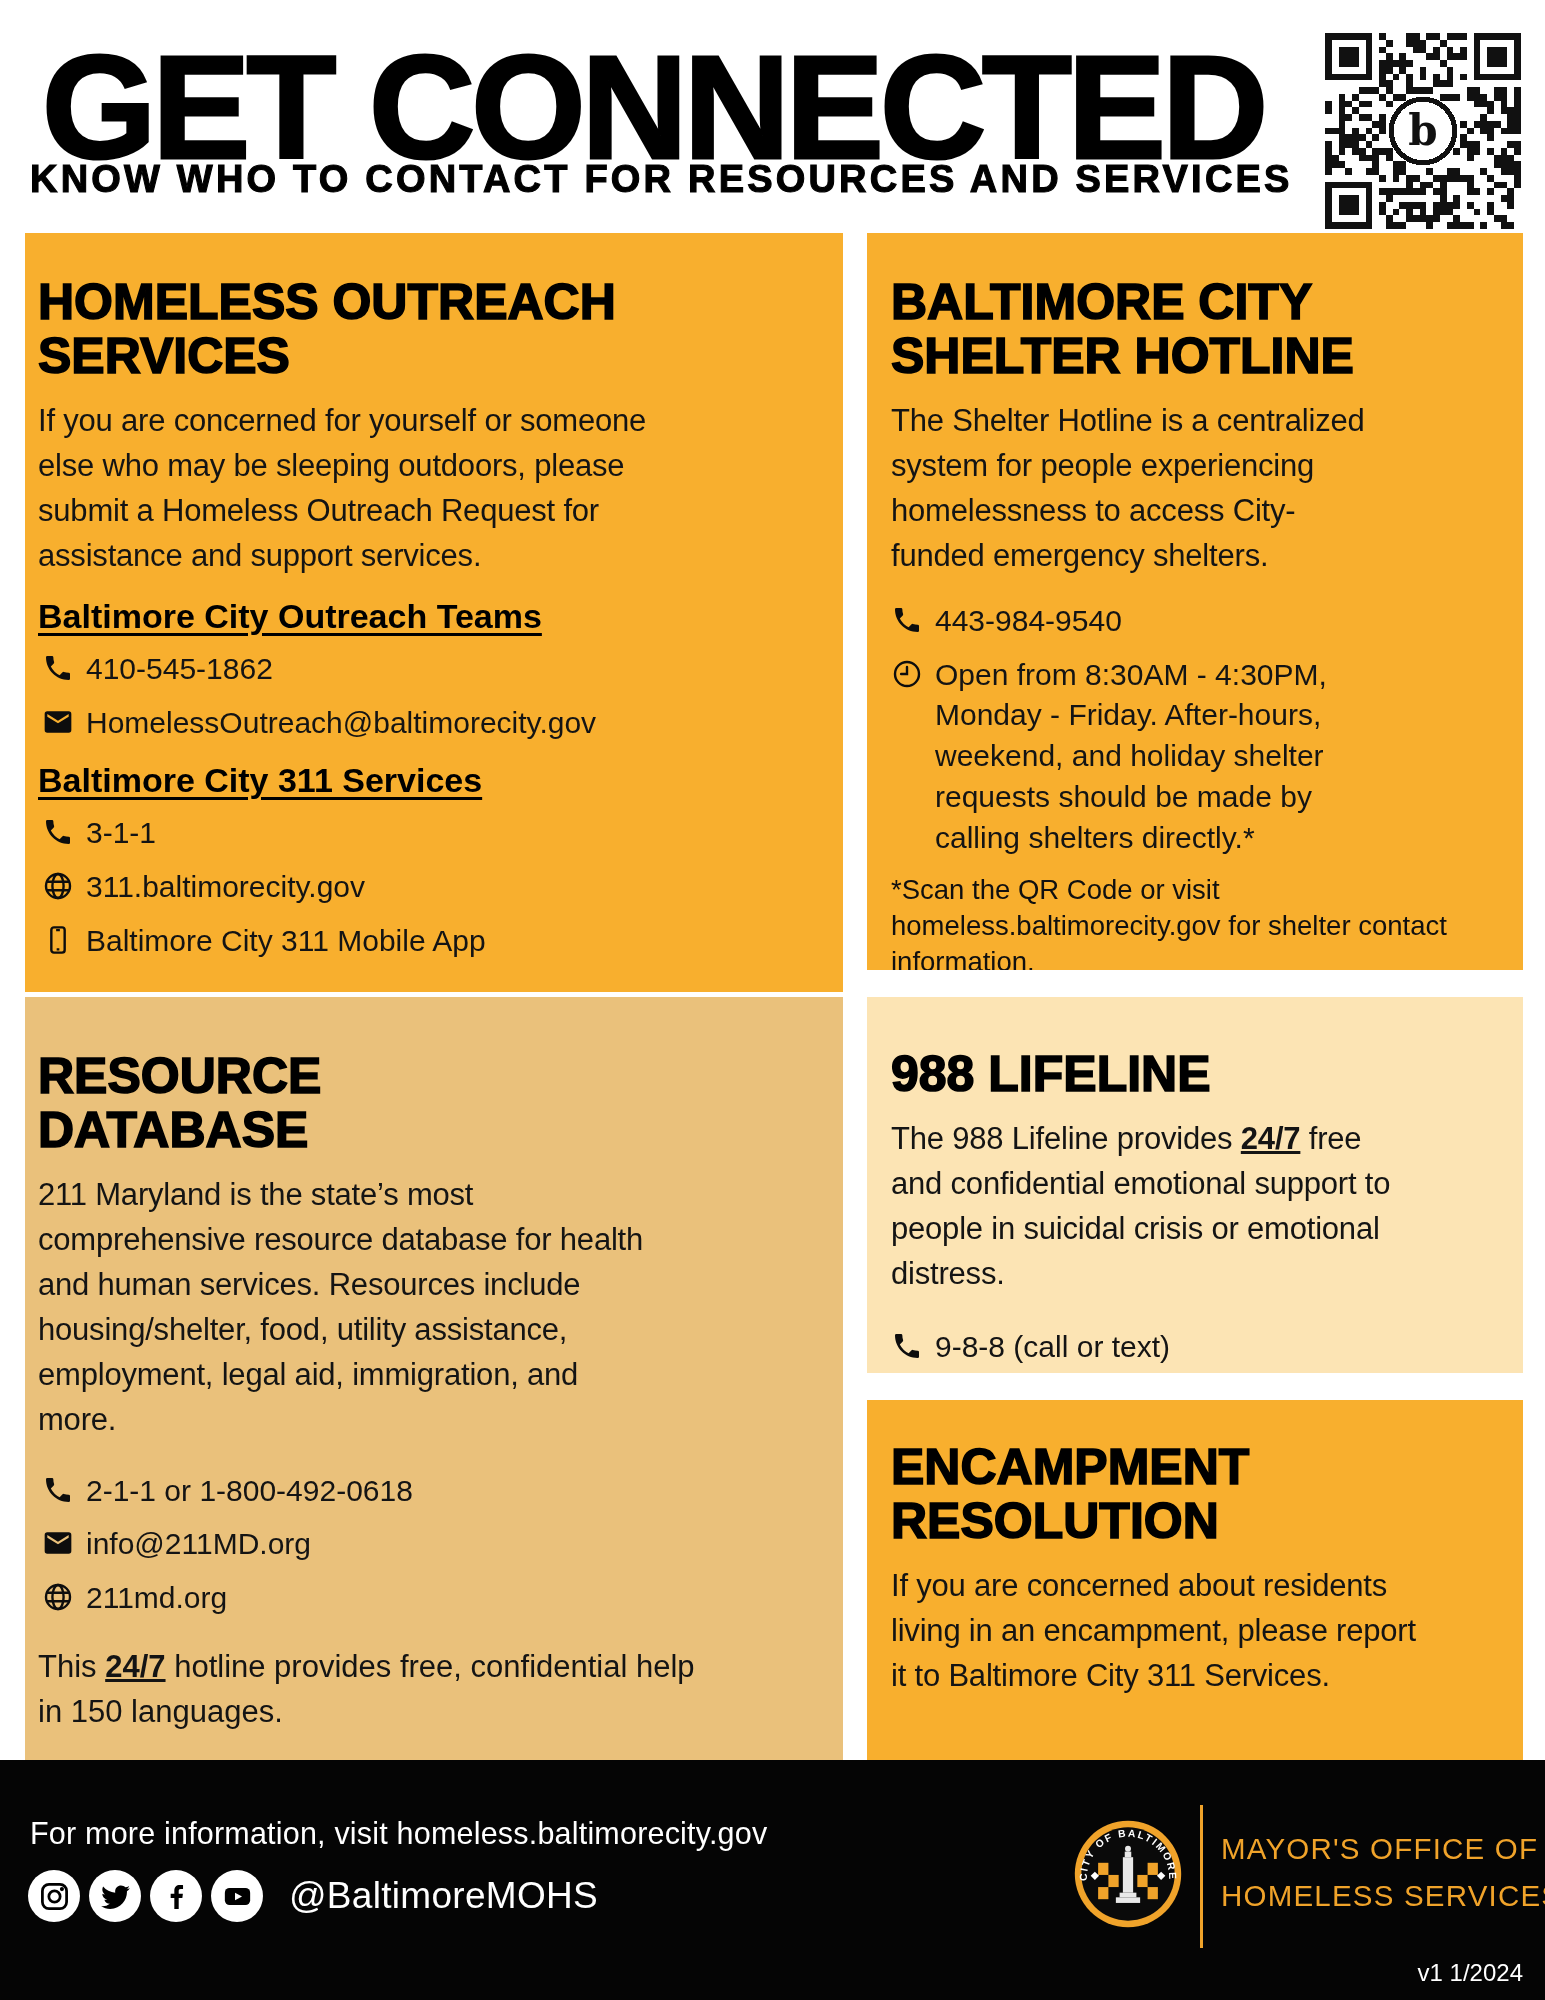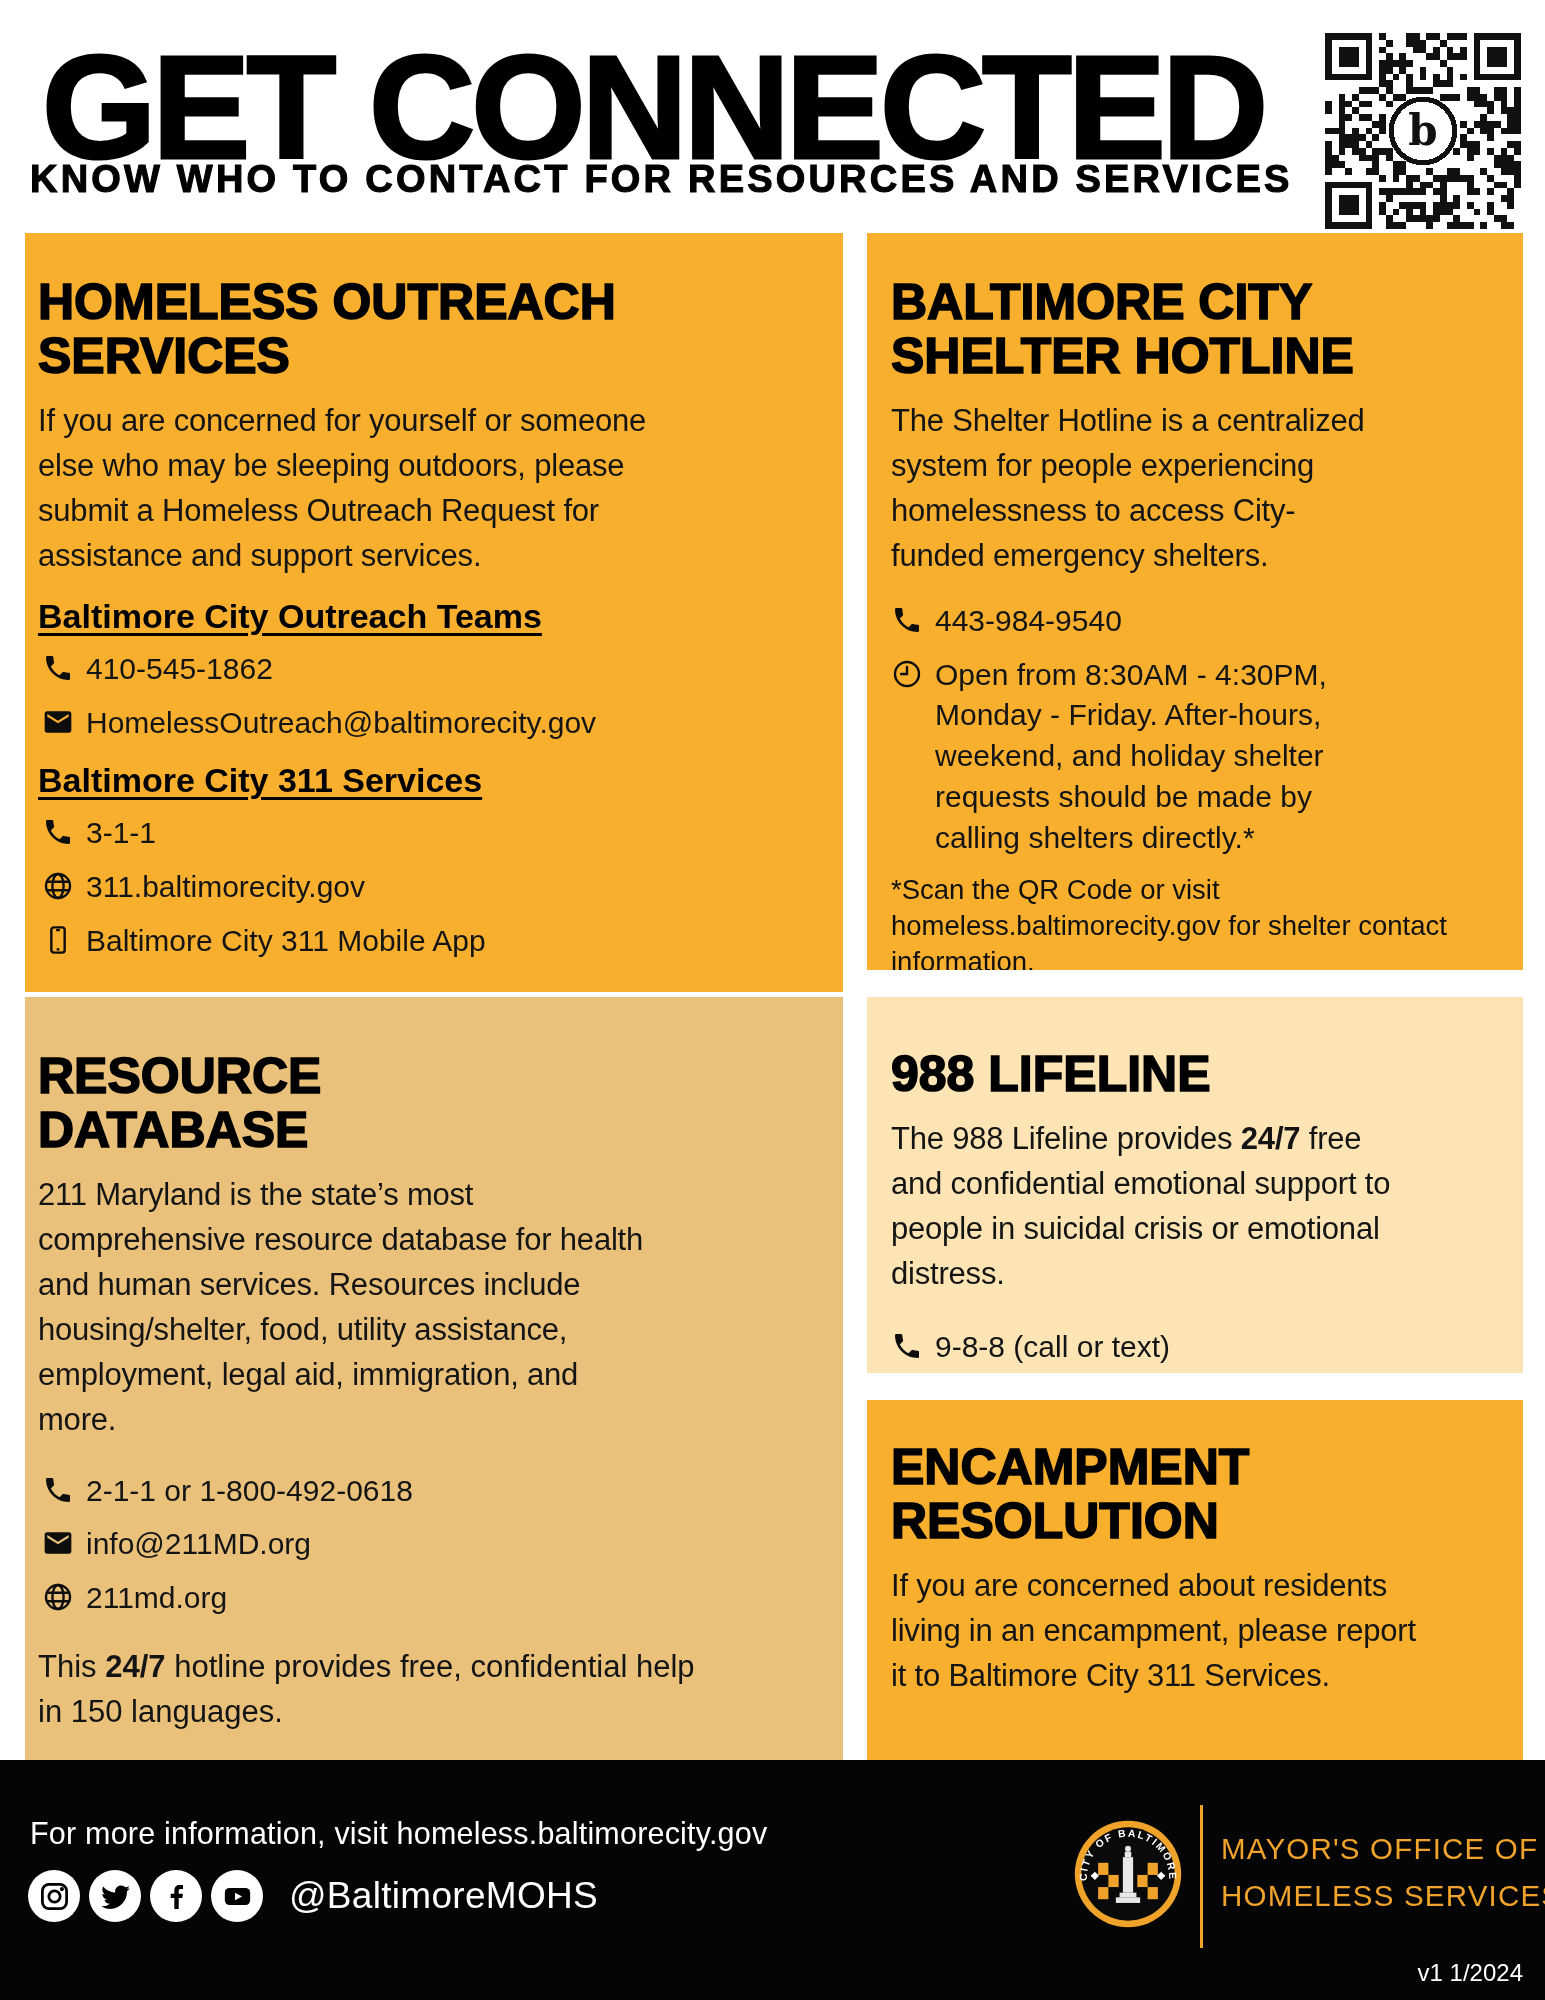--- a/index.html
+++ b/index.html
@@ -56,21 +56,21 @@
     text-decoration:underline;text-underline-offset:5px;text-decoration-thickness:2.5px;
   }
   .contact-list{margin-top:12px;}
   .contact-row{display:flex;align-items:flex-start;margin:13px 0;font-size:30px;line-height:1.36;color:var(--ink);}
   .ci{flex:0 0 32px;width:32px;height:32px;margin:3px 12px 0 4px;color:#0d0d0d;}
   .box-shelter .ci,.box-lifeline .ci{margin-left:0;}
   .ci svg{width:32px;height:32px;display:block;}
   .hours-text{max-width:425px;}
   .footnote{font-size:27.5px;line-height:1.32;margin-top:12px;color:#101010;max-width:600px;}
   .note{font-size:31px;line-height:1.45;margin-top:26px;max-width:668px;color:var(--ink);}
-  .b{font-weight:700;}
+  .b{font-weight:700;text-decoration:underline;}
   
   .footer{position:absolute;left:0;top:1760px;width:1545px;height:240px;background:#050505;color:#fff;}
   .f-info{position:absolute;left:30px;top:56px;font-size:30.5px;letter-spacing:0.2px;white-space:nowrap;}
   .f-social{position:absolute;left:28px;top:110px;display:flex;align-items:center;}
   .s-icon{width:52px;height:52px;border-radius:50%;background:#fff;margin-right:9px;
     display:flex;align-items:center;justify-content:center;}
   .s-icon svg{width:33px;height:33px;display:block;}
   .f-handle{margin-left:17px;font-size:37px;letter-spacing:0.3px;text-align:right;}
   .seal{position:absolute;left:1072px;top:58px;width:112px;height:112px;}
   .seal svg{width:100%;height:100%;display:block;}

